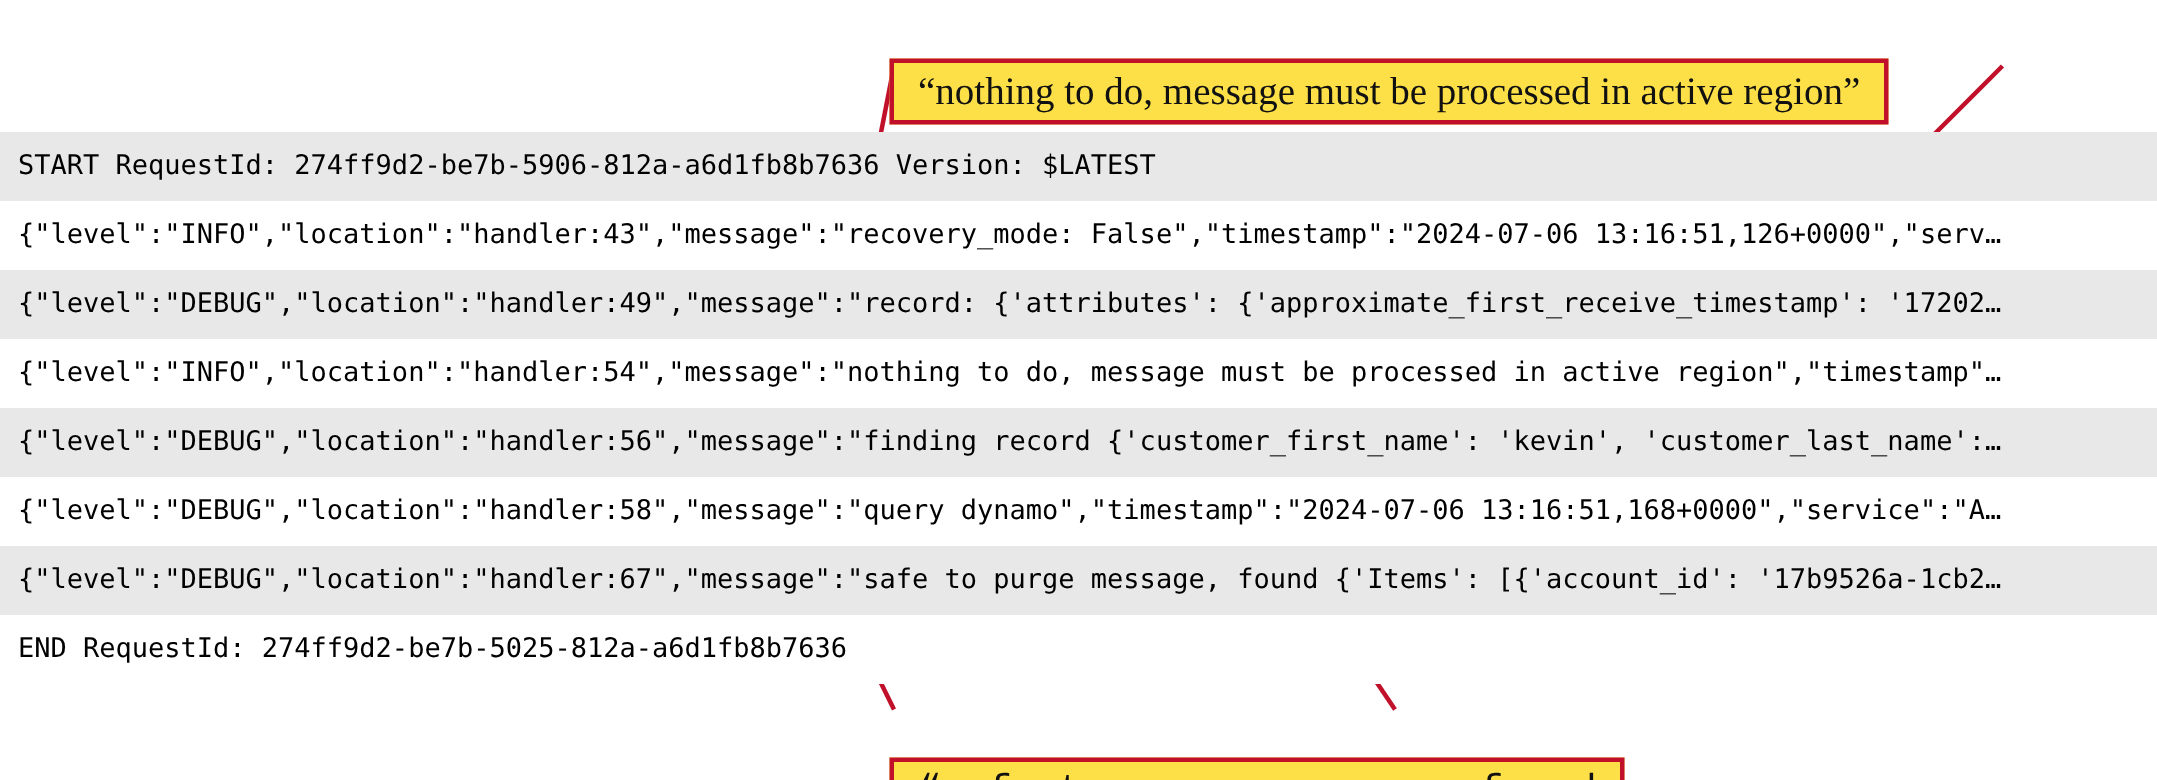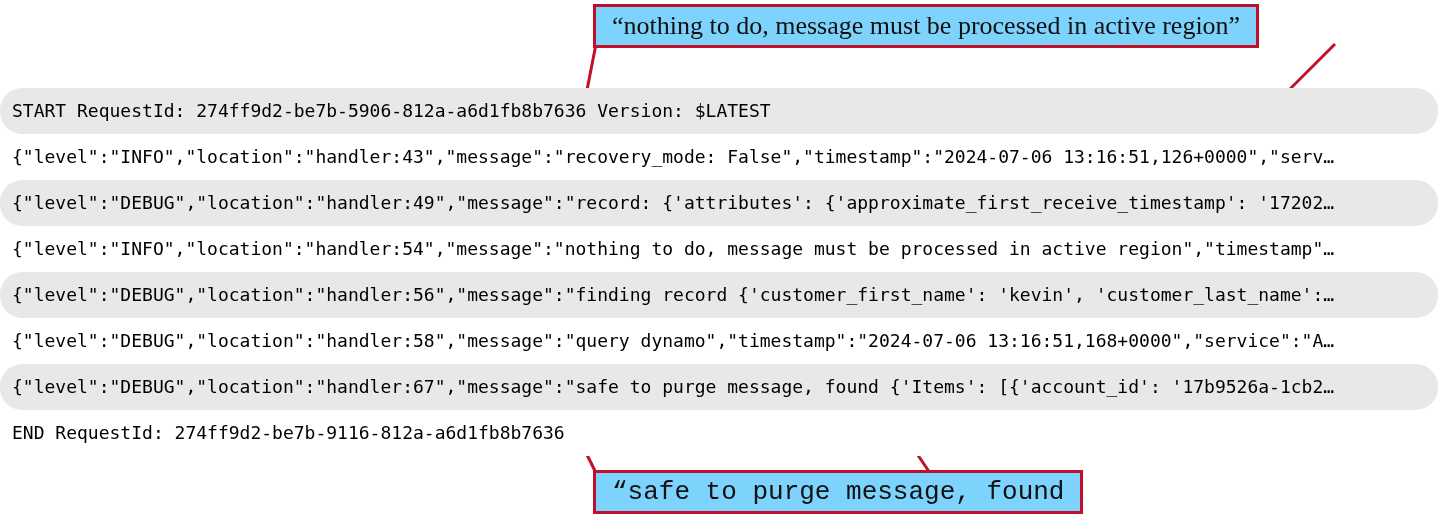--- a/index.html
+++ b/index.html
@@ -25,34 +25,34 @@
     width: 1438px;
   }
   .log-row {
     height: 46px;
     line-height: 46px;
     padding: 0 12px;
     white-space: nowrap;
     overflow: hidden;
     text-overflow: ellipsis;
     letter-spacing: 0px;
-    border-radius: 22px;
   }
   .log-row.odd { background: #e8e8e8; }
   .log-row.even { background: #ffffff; }
 
   .callout {
     position: absolute;
     border: 3px solid #c0102a;
-    background: #7dd3fc;
+    background: #fde047;
     font-family: Georgia, "Times New Roman", serif;
     font-size: 26px;
     color: #111;
     padding: 4px 16px;
     white-space: nowrap;
+    margin-top: 35px;
   }
   .highlight-box {
     position: absolute;
     border: 3px solid #c0102a;
     background: transparent;
     pointer-events: none;
   }
   svg.connector {
     position: absolute;
     top: 0; left: 0;
@@ -87,16 +87,16 @@
   <div class="highlight-box" style="top:360px; left:558px; width:326px; height:42px;"></div>
 
   <div class="logs">
     <div class="log-row odd">START RequestId: 274ff9d2-be7b-5906-812a-a6d1fb8b7636 Version: $LATEST</div>
     <div class="log-row even">{"level":"INFO","location":"handler:43","message":"recovery_mode: False","timestamp":"2024-07-06 13:16:51,126+0000","serv…</div>
     <div class="log-row odd">{"level":"DEBUG","location":"handler:49","message":"record: {'attributes': {'approximate_first_receive_timestamp': '17202…</div>
     <div class="log-row even">{"level":"INFO","location":"handler:54","message":"nothing to do, message must be processed in active region","timestamp"…</div>
     <div class="log-row odd">{"level":"DEBUG","location":"handler:56","message":"finding record {'customer_first_name': 'kevin', 'customer_last_name':…</div>
     <div class="log-row even">{"level":"DEBUG","location":"handler:58","message":"query dynamo","timestamp":"2024-07-06 13:16:51,168+0000","service":"A…</div>
     <div class="log-row odd">{"level":"DEBUG","location":"handler:67","message":"safe to purge message, found {'Items': [{'account_id': '17b9526a-1cb2…</div>
-    <div class="log-row even">END RequestId: 274ff9d2-be7b-9116-812a-a6d1fb8b7636</div>
+    <div class="log-row even">END RequestId: 274ff9d2-be7b-5025-812a-a6d1fb8b7636</div>
   </div>
 
 </div>
 
 </body></html>

